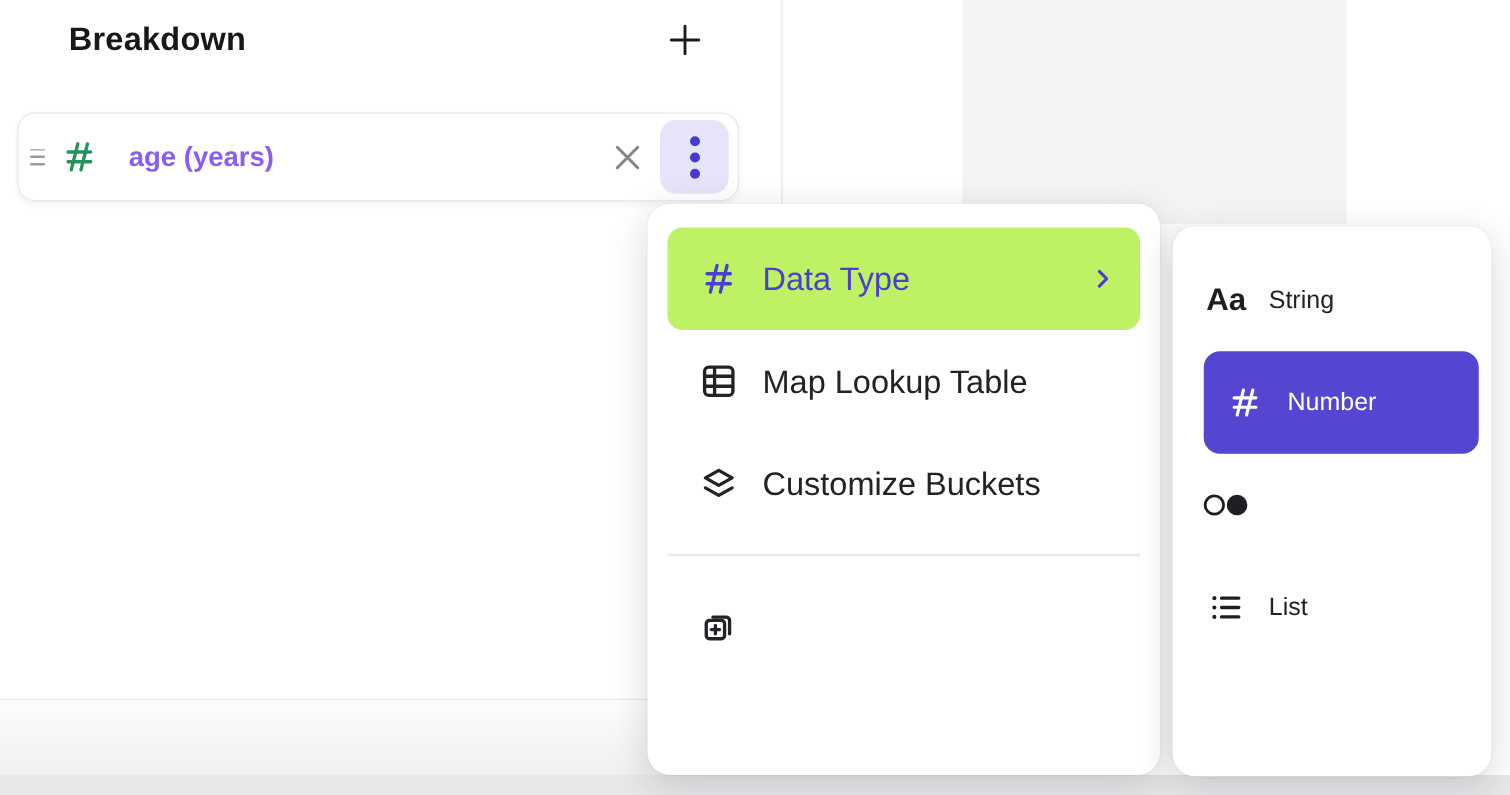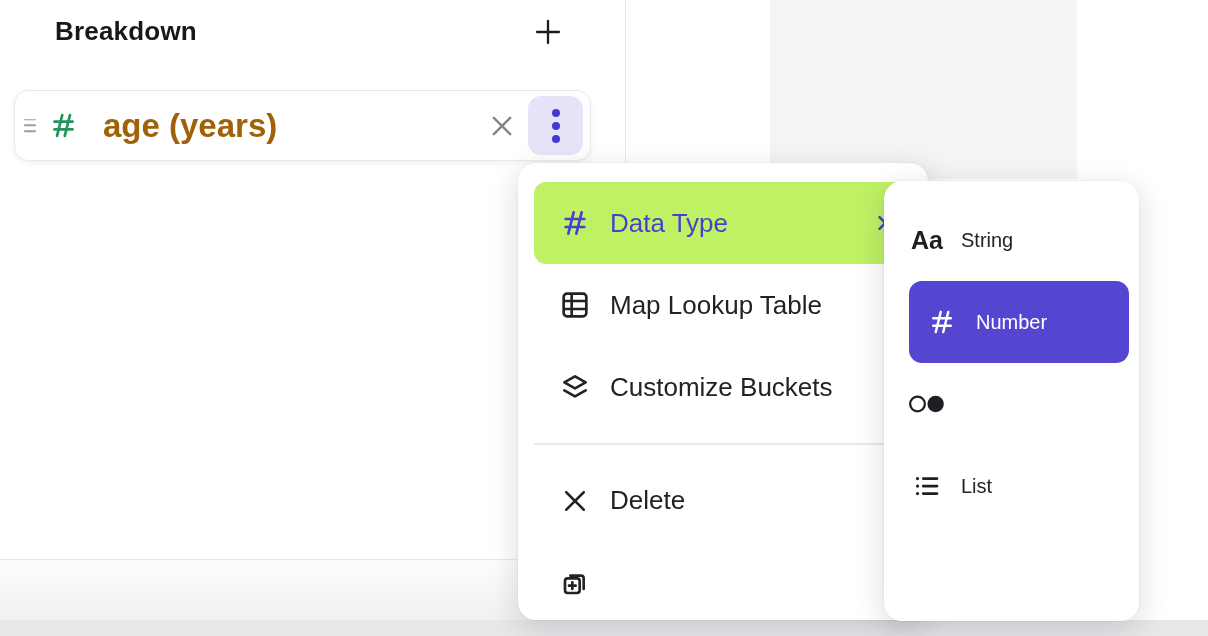--- a/index.html
+++ b/index.html
@@ -24,21 +24,21 @@
   .field-card {
     position:absolute; left:14px; top:90px; width:577px; height:71px;
     background:#fff; border:1px solid #e9e9ed; border-radius:14px;
     box-shadow:0 2px 6px rgba(25,25,40,.06);
     display:flex; align-items:center; z-index:2;
   }
   .drag-handle { position:absolute; left:5px; top:50%; transform:translateY(-50%);
                  display:flex; flex-direction:column; gap:4px; cursor:grab; padding:4px; }
   .drag-handle span { display:block; width:12px; height:1.8px; background:#9b9ba1; border-radius:1px; }
   .field-type-icon { margin-left:33px; display:flex; align-items:center; }
-  .field-label { margin-left:24px; font-size:33px; font-weight:600; color:#a16207; }
+  .field-label { margin-left:24px; font-size:22px; font-weight:600; color:#8b5cf6; }
   .field-spacer { flex:1; }
   .remove-btn { width:40px; height:40px; display:flex; align-items:center; justify-content:center;
                 background:transparent; border:none; cursor:pointer; }
   .kebab-btn { margin:0 7px 0 6px; width:55px; height:59px; border-radius:13px; background:#e7e3f8;
                border:none; cursor:pointer; display:flex; flex-direction:column; gap:5px;
                align-items:center; justify-content:center; }
   .kebab-btn i { display:block; width:8px; height:8px; border-radius:50%; background:#4639cf; }
 
   
   .menu {
@@ -51,21 +51,21 @@
               padding:0 20px 0 22px; cursor:pointer; }
   .menu-row .mr-icon { width:38px; display:flex; justify-content:center; }
   .menu-row .mr-label { margin-left:16px; font-size:26px; font-weight:500; color:#232327; }
   .menu-row.active { background:#bef264; }
   .menu-row.active .mr-label { color:#4b3fd0; }
   .menu-row .mr-chevron { margin-left:auto; display:flex; }
   .menu-divider { height:1.5px; background:#e9e9ed; margin:15px 16px; }
 
   
   .submenu {
-    position:absolute; left:884px; top:181px; width:255px; height:440px;
+    position:absolute; left:938px; top:181px; width:255px; height:440px;
     background:#fff; border-radius:18px; z-index:6; overflow:hidden;
     box-shadow:0 8px 30px rgba(25,25,45,.16), 0 0 0 1px rgba(25,25,45,.03);
     padding-top:18px;
   }
   .sub-row { height:82px; margin:0 10px; border-radius:13px; display:flex; align-items:center;
              padding:0 10px 0 14px; cursor:pointer; }
   .sub-row .sr-icon { width:38px; display:flex; justify-content:center; align-items:center; }
   .sub-row .sr-label { margin-left:15px; font-size:20px; font-weight:500; color:#232327; }
   .sub-row.selected { background:#5446d1;margin-left:25px; }
   .sub-row.selected .sr-label { color:#ffffff; }
@@ -145,28 +145,20 @@
         <svg width="32" height="32" viewBox="0 0 24 24">
           <path d="M12 4l-8 4.5 8 4.5 8-4.5z" stroke="#232327" stroke-width="2" stroke-linejoin="round" fill="none"></path>
           <path d="M4 14.5l8 4.5 8-4.5" stroke="#232327" stroke-width="2" stroke-linejoin="round" stroke-linecap="round" fill="none"></path>
         </svg>
       </span>
       <span class="mr-label">Customize Buckets</span>
     </div>
 
     <div class="menu-divider"></div>
 
-    <div class="menu-row">
-      <span class="mr-icon">
-        <svg width="30" height="30" viewBox="0 0 24 24">
-          <path d="M5 5l14 14M19 5L5 19" stroke="#232327" stroke-width="2" stroke-linecap="round" fill="none"></path>
-        </svg>
-      </span>
-      <span class="mr-label">Delete</span>
-    </div>
 
     <div class="menu-row">
       <span class="mr-icon">
         <svg width="32" height="32" viewBox="0 0 24 24">
           <path d="M8.5 6.5h8a2 2 0 0 1 2 2v8" stroke="#232327" stroke-width="2" stroke-linecap="round" fill="none"></path>
           <rect x="4.5" y="8.5" width="11" height="11" rx="2" stroke="#232327" stroke-width="2" fill="#ffffff"></rect>
           <path d="M10 11.5v5M7.5 14h5" stroke="#232327" stroke-width="2" stroke-linecap="round" fill="none"></path>
         </svg>
       </span>
     </div>

